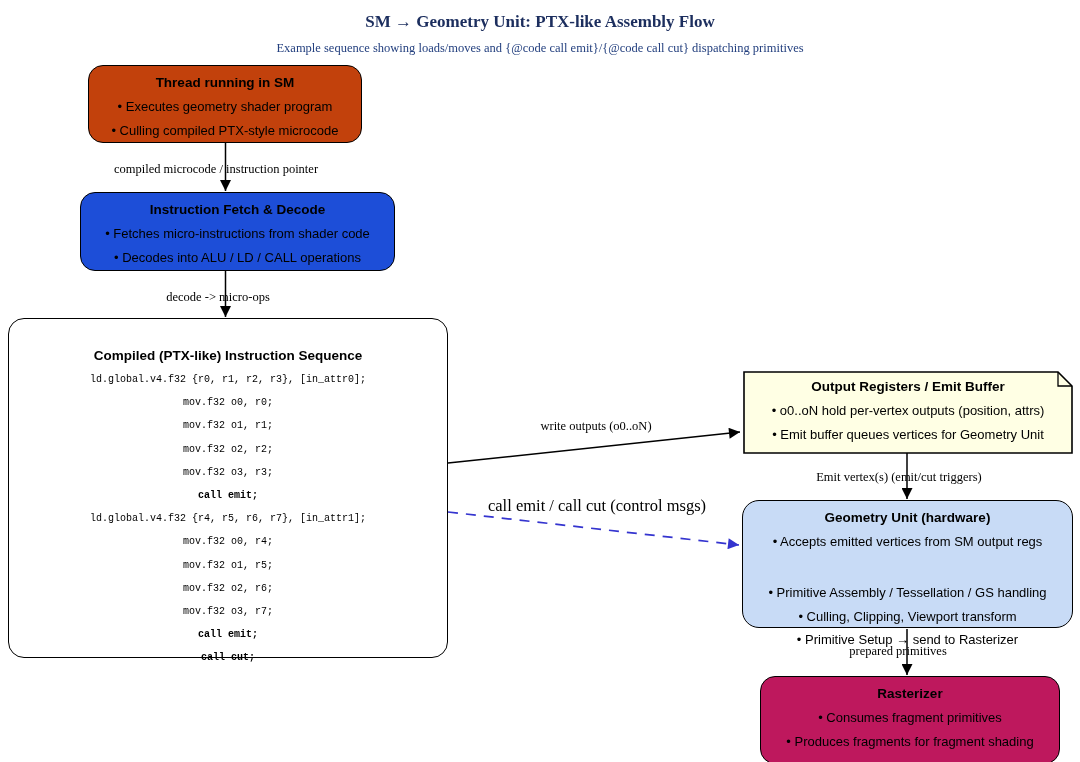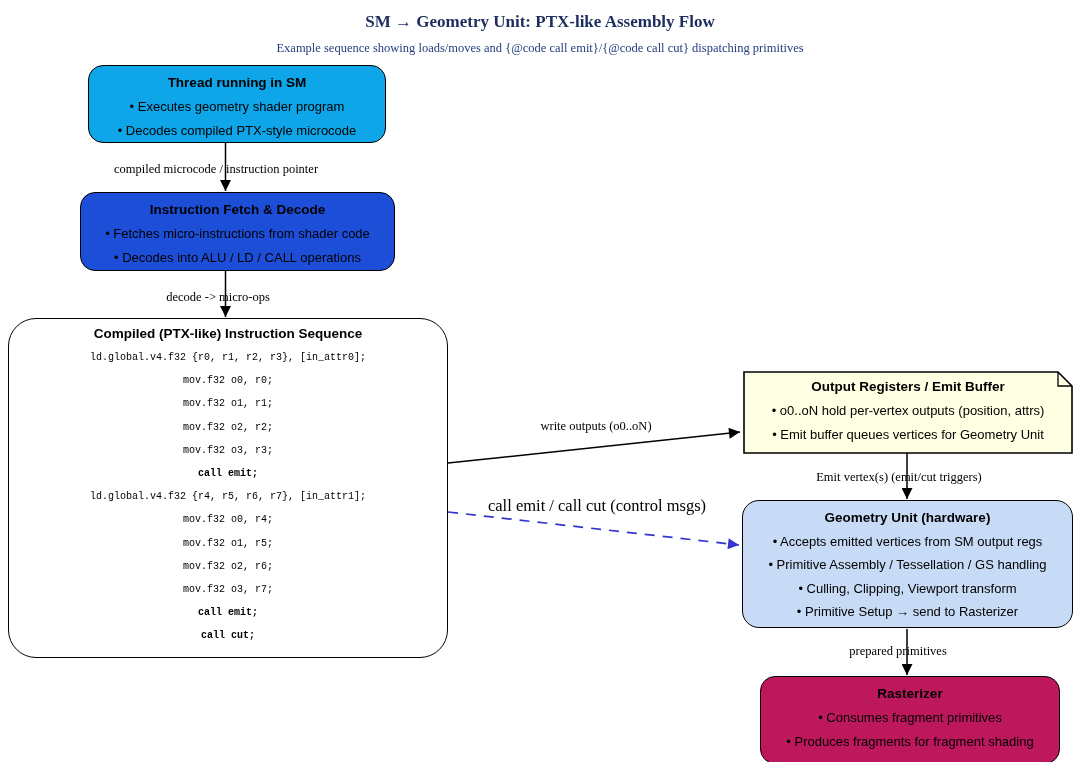--- a/index.html
+++ b/index.html
@@ -50,25 +50,25 @@
     font-size: 13px;
     line-height: 24px;
     color: #000;
     white-space: nowrap;
   }
 
   
   .code-node {
     position: absolute;
     border: 1.6px solid #000000;
-    border-radius: 28px;
+    border-radius: 16px;
     box-sizing: border-box;
     background: #ffffff;
     text-align: center;
-    padding-top: 2px;
+    padding-top: 24px;
   }
   .code-node .ntitle {
     font-weight: bold;
     font-size: 13.5px;
     line-height: 25px;
     color: #000;
   }
   .code-node .cline {
     font-family: "Liberation Mono", "DejaVu Sans Mono", monospace;
     font-size: 10px;
@@ -130,24 +130,24 @@
       </marker>
     </defs>
     <line x1="225.5" y1="143" x2="225.5" y2="191" stroke="#000" stroke-width="1.5" marker-end="url(#ahBlack)"></line>
     <line x1="225.5" y1="271" x2="225.5" y2="317" stroke="#000" stroke-width="1.5" marker-end="url(#ahBlack)"></line>
     <line x1="448" y1="463" x2="740" y2="432" stroke="#000" stroke-width="1.5" marker-end="url(#ahBlack)"></line>
     <line x1="448" y1="512" x2="739" y2="545" stroke="#3434CF" stroke-width="1.7" stroke-dasharray="10,8" marker-end="url(#ahBlue)"></line>
     <line x1="907" y1="453" x2="907" y2="499" stroke="#000" stroke-width="1.5" marker-end="url(#ahBlack)"></line>
     <line x1="907" y1="629" x2="907" y2="675" stroke="#000" stroke-width="1.5" marker-end="url(#ahBlack)"></line>
   </svg>
 
-  <div class="node" style="left:88px; top:65px; width:298px; height:78px; background:#0ea5e9;">
+  <div class="node" style="left:88px; top:65px; width:274px; height:78px; background:#c2410c;">
     <div class="ntitle">Thread running in SM</div>
     <div class="bullet">• Executes geometry shader program</div>
-    <div class="bullet">• Decodes compiled PTX-style microcode</div>
+    <div class="bullet">• Culling compiled PTX-style microcode</div>
   </div>
 
   <div class="node" style="left:80px; top:192px; width:315px; height:79px; background:#1d4ed8;">
     <div class="ntitle">Instruction Fetch &amp; Decode</div>
     <div class="bullet">• Fetches micro-instructions from shader code</div>
     <div class="bullet">• Decodes into ALU / LD / CALL operations</div>
   </div>
 
   <div class="code-node" style="left:8px; top:318px; width:440px; height:340px;">
     <div class="ntitle">Compiled (PTX-like) Instruction Sequence</div>
@@ -174,21 +174,21 @@
     <div class="note-body">
       <div class="ntitle">Output Registers / Emit Buffer</div>
       <div class="bullet">• o0..oN hold per-vertex outputs (position, attrs)</div>
       <div class="bullet">• Emit buffer queues vertices for Geometry Unit</div>
     </div>
   </div>
 
   <div class="node" style="left:742px; top:500px; width:331px; height:128px; background:#C8DBF6; border-radius:17px;">
     <div class="ntitle" style="line-height:23.5px;">Geometry Unit (hardware)</div>
     <div class="bullet" style="line-height:23.5px;">• Accepts emitted vertices from SM output regs</div>
-    <div class="bullet" style="line-height:23.5px;">• Primitive Assembly / Tessellation / GS handling</div>
+    <div class="bullet" style="line-height:23.5px;margin-top:28px;">• Primitive Assembly / Tessellation / GS handling</div>
     <div class="bullet" style="line-height:23.5px;">• Culling, Clipping, Viewport transform</div>
     <div class="bullet" style="line-height:23.5px;">• Primitive Setup → send to Rasterizer</div>
   </div>
 
   <div class="node" style="left:760px; top:676px; width:300px; height:88px; background:#be185d;">
     <div class="ntitle">Rasterizer</div>
     <div class="bullet">• Consumes fragment primitives</div>
     <div class="bullet">• Produces fragments for fragment shading</div>
   </div>
 

